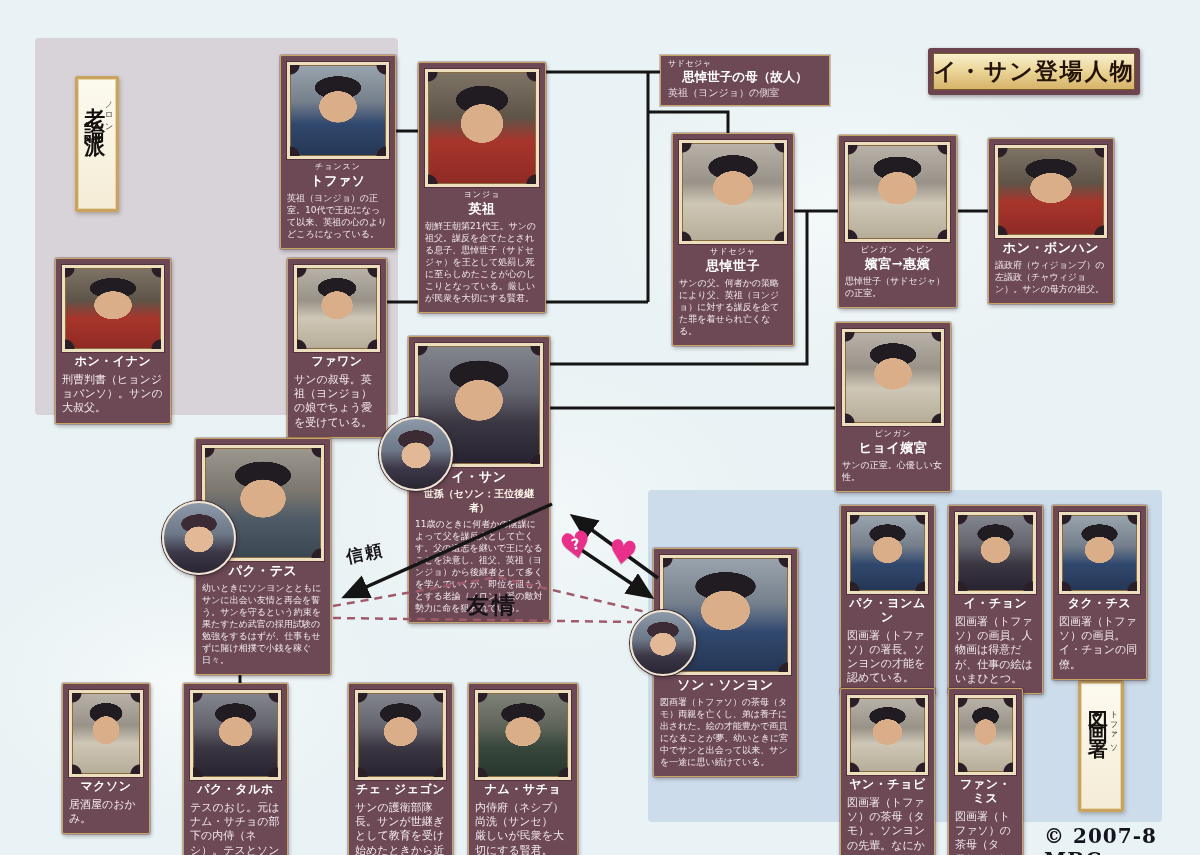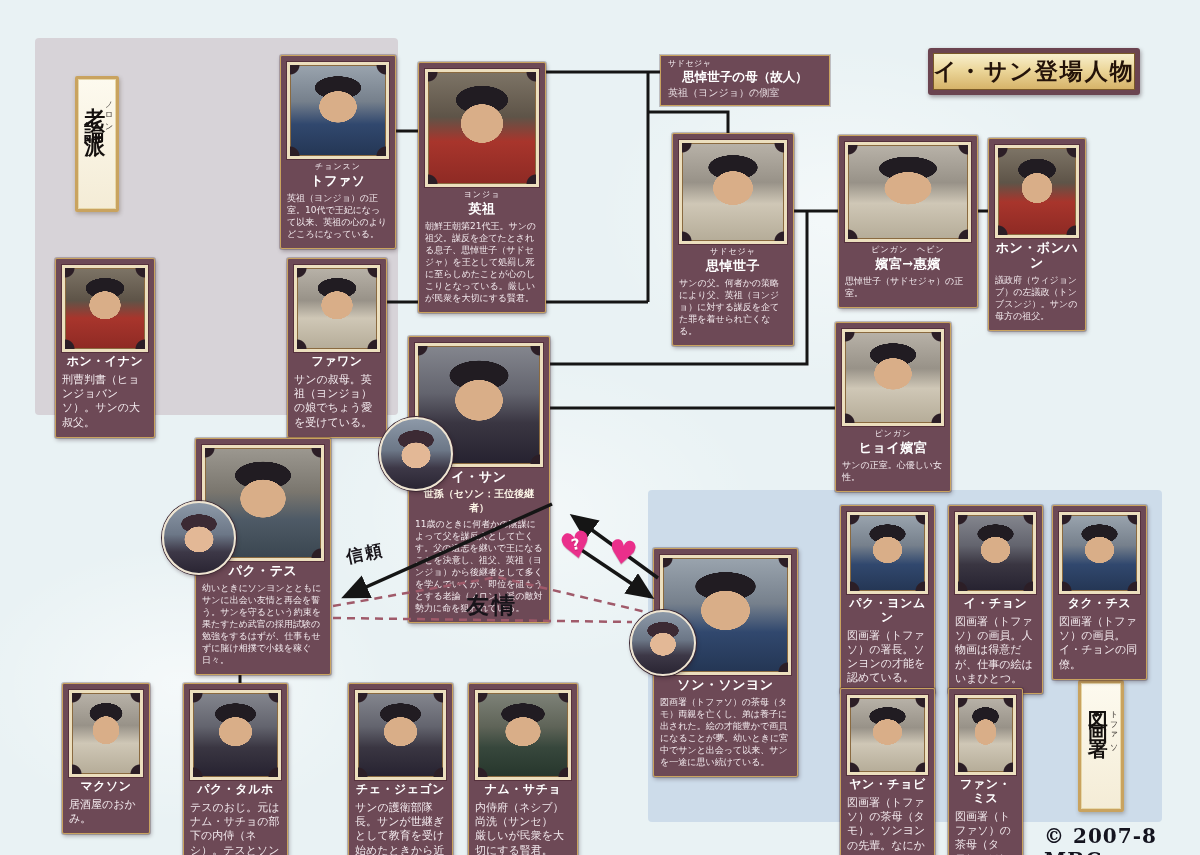--- a/index.html
+++ b/index.html
@@ -203,35 +203,35 @@
 
     <div class="cdesc">朝鮮王朝第21代王。サンの祖父。謀反を企てたとされる息子、思悼世子（サドセジャ）を王として処罰し死に至らしめたことが心のしこりとなっている。厳しいが民衆を大切にする賢君。</div>
   </div>
     <div class="card" style="left: 672px; top: 133px; width: 122px;">
     <div class="photo v-light" style="height: 104px;"></div>
     <div class="furigana">サドセジャ</div>
     <div class="cname">思悼世子</div>
 
     <div class="cdesc">サンの父。何者かの策略により父、英祖（ヨンジョ）に対する謀反を企てた罪を着せられ亡くなる。</div>
   </div>
-    <div class="card" style="left: 838px; top: 135px; width: 140px;">
+    <div class="card" style="left: 838px; top: 135px; width: 119px;">
     <div class="photo v-light" style="height: 100px;"></div>
     <div class="furigana">ピンガン　ヘビン</div>
     <div class="cname">嬪宮→惠嬪</div>
 
     <div class="cdesc">思悼世子（サドセジャ）の正室。</div>
   </div>
-    <div class="card" style="left: 988px; top: 138px; width: 98px;">
+    <div class="card" style="left: 988px; top: 138px; width: 126px;">
     <div class="photo v-red" style="height: 93px;"></div>
 
     <div class="cname">ホン・ボンハン</div>
 
-    <div class="cdesc">議政府（ウィジョンブ）の左議政（トンブスンジ）。サンの母方の祖父。</div>
-  </div>
-    <div class="card small" style="left: 55px; top: 258px; width: 100px;">
+    <div class="cdesc">議政府（ウィジョンブ）の左議政（チャウィジョン）。サンの母方の祖父。</div>
+  </div>
+    <div class="card small" style="left: 55px; top: 258px; width: 116px;">
     <div class="photo v-red" style="height: 87px;"></div>
 
     <div class="cname">ホン・イナン</div>
 
     <div class="cdesc">刑曹判書（ヒョンジョバンソ）。サンの大叔父。</div>
   </div>
     <div class="card small" style="left: 287px; top: 258px; width: 100px;">
     <div class="photo v-light" style="height: 87px;"></div>
 
     <div class="cname">ファワン</div>

